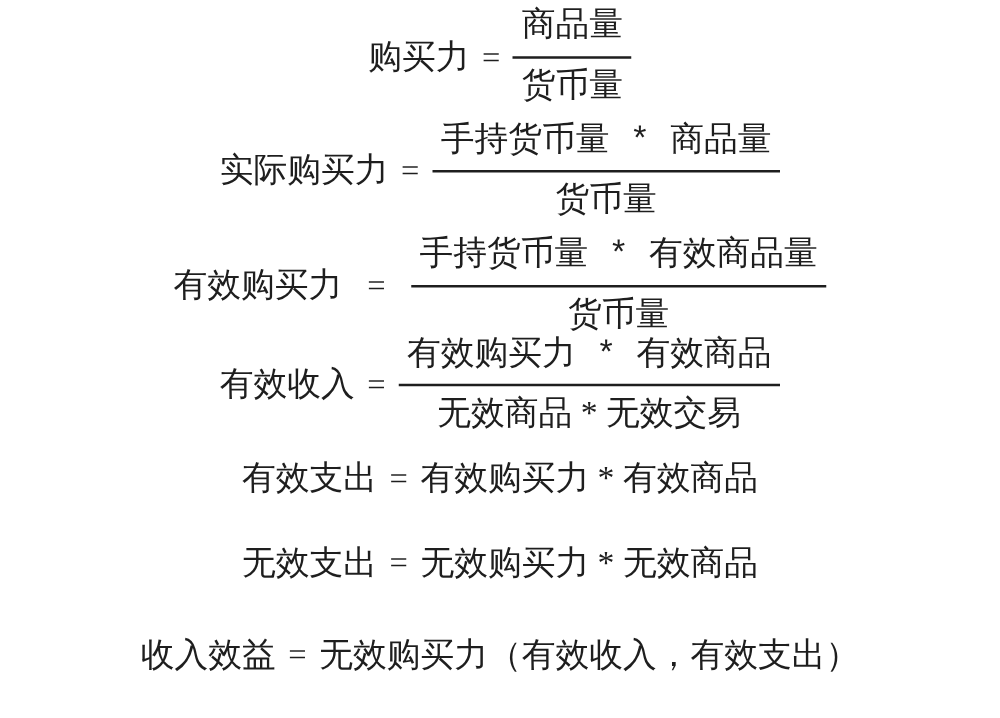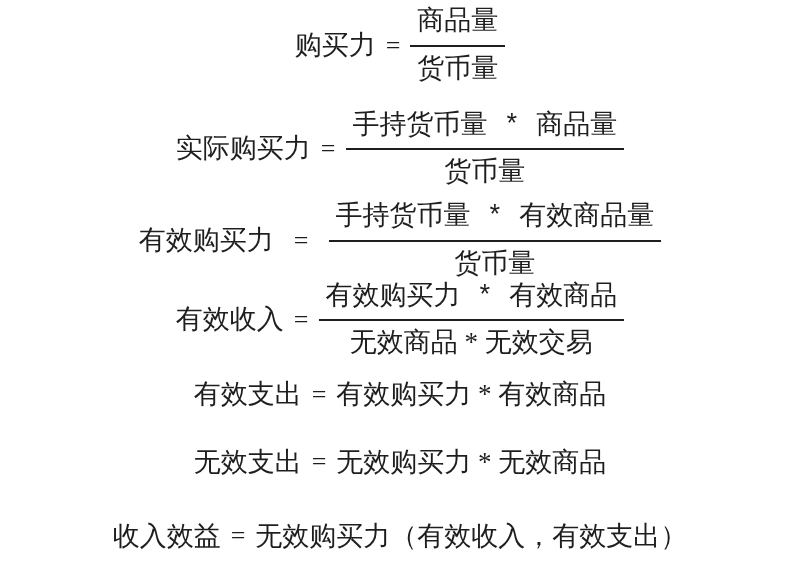--- a/index.html
+++ b/index.html
@@ -45,21 +45,21 @@
   .frac .num {
     padding: 0 7px 5px 7px;
     border-bottom: 2px solid #1e1e1e;
     font-family: Liberation Mono, monospace;
   }
   .frac .den {
     padding: 5px 7px 0 7px;
   }
   
   .row-1 { margin-top: 0; }
-  .row-2 { margin-top: 24px; justify-content: center; }
+  .row-2 { margin-top: 12px; justify-content: center; }
   .row-3 { margin-top: 12px; gap: 10px; }
   .row-4 { margin-top: 0; }
   .row-5 { margin-top: 18px; }
   .row-6 { margin-top: 34px; justify-content: center; }
   .row-7 { margin-top: 40px; }
 </style>
 </head>
 <body>
 
 <div class="formula-page">

